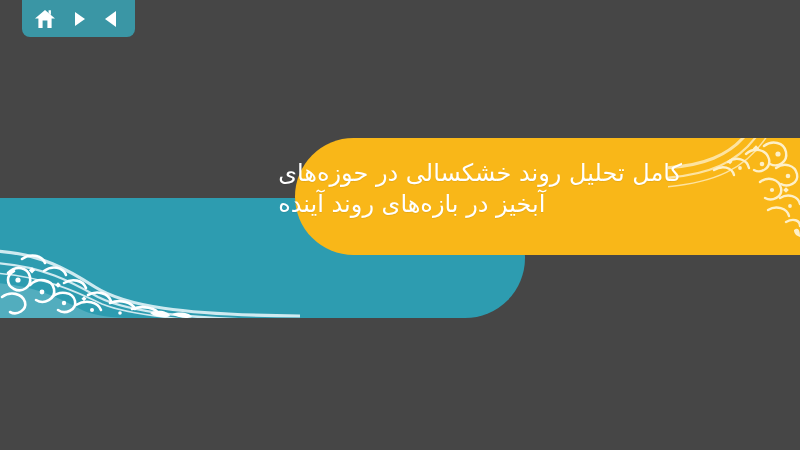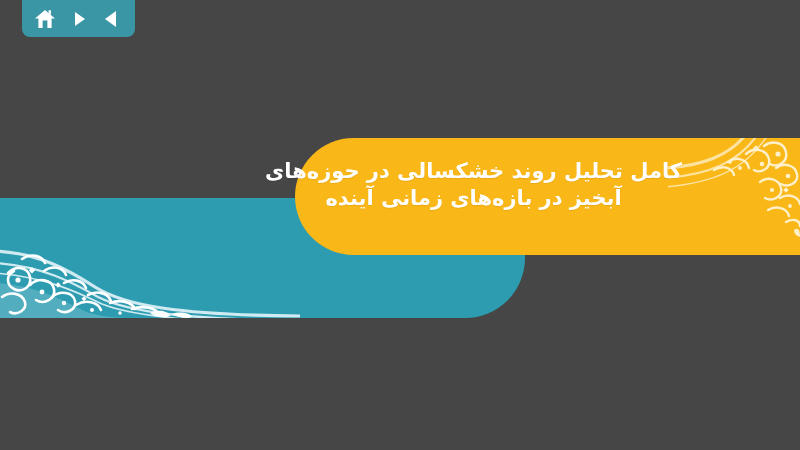--- a/index.html
+++ b/index.html
@@ -80,26 +80,26 @@
     width: 300px;
     height: 105px;
     pointer-events: none;
   }
 
   
   .title-block {
     position: absolute;
     right: 118px;
     top: 158px;
-    text-align: center;
+    text-align: left;
     direction: rtl;
     color: #FFFFFF;
     line-height: 1.30;
-    font-size: 21px;
-    font-weight: 700;
+    font-size: 24px;
+    font-weight: 400;
     white-space: nowrap;
     text-shadow: 0 1px 1px rgba(0,0,0,0.07);
   }
   .title-line { display: block; }
 </style>
 </head>
 <body>
 
 <div id="stage">
 
@@ -169,21 +169,21 @@
         <rect x="86" y="8" width="4.6" height="4.6" transform="rotate(45 88 10)"></rect>
         <rect x="116" y="50" width="4" height="4" transform="rotate(45 118 52)"></rect>
         <rect x="60" y="22" width="3.6" height="3.6" transform="rotate(45 62 24)"></rect>
         <path d="M126,92 C131,88 132,94 132,99 C129,98 126,96 126,92 Z"></path>
       </g>
     </svg>
   </div>
 
   <div class="title-block">
     <span class="title-line">کامل تحلیل روند خشکسالی در حوزه‌های</span>
-    <span class="title-line">آبخیز در بازه‌های زمانی آینده</span>
+    <span class="title-line">آبخیز در بازه‌های روند آینده</span>
   </div>
 
   <div class="navbar">
     <div class="nav-btn">
       <svg width="20" height="20" viewBox="0 0 20 20">
         <polygon points="14,2 14,18 3,10" fill="#FFFFFF"></polygon>
       </svg>
     </div>
     <div class="nav-btn">
       <svg width="20" height="20" viewBox="0 0 20 20">

